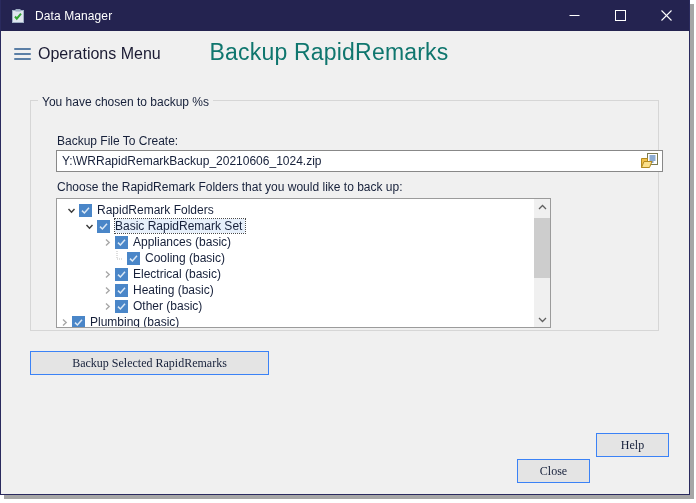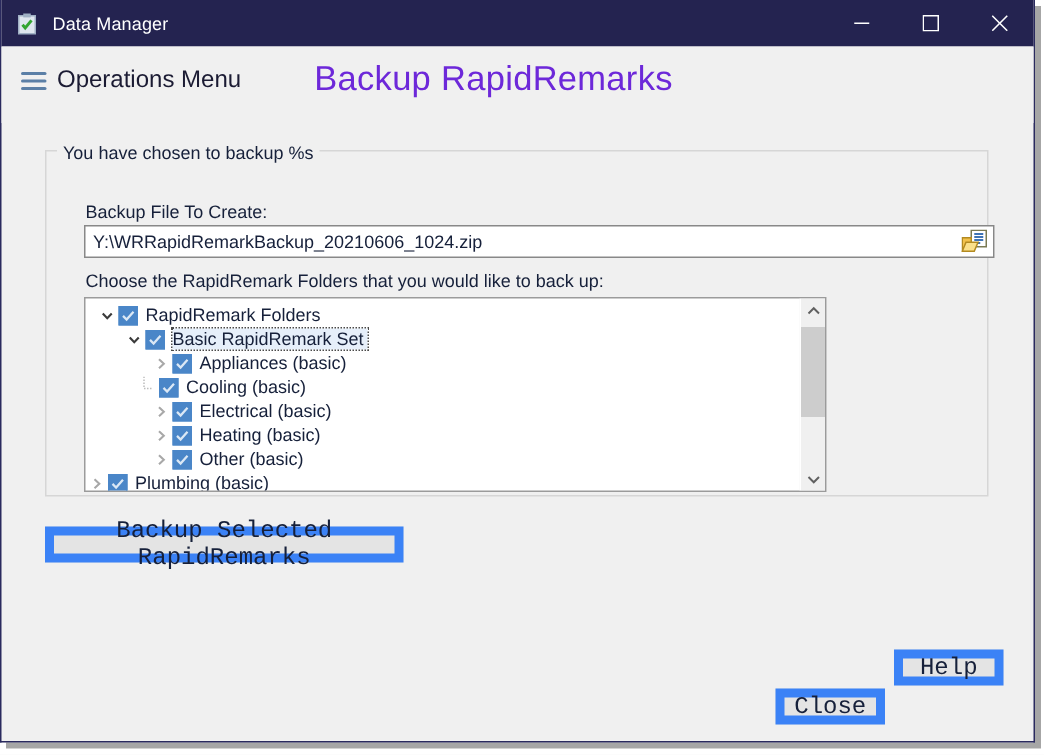--- a/index.html
+++ b/index.html
@@ -85,21 +85,21 @@
   .hamburger i:last-child { margin-bottom: 0; }
   .ops-label {
     font-size: 16px;
     color: #1b1b33;
   }
   .page-title {
     position: absolute;
     left: 0; right: 0; top: 8px;
     text-align: center;
     font-size: 23px;
-    color: #6d28d9;
+    color: #0f766e;
     font-weight: 400;
     letter-spacing: 0.2px;
     padding-right: 32px;
   }
 
   
   .groupbox {
     position: absolute;
     left: 29px;
     top: 100px;
@@ -244,24 +244,24 @@
     position: absolute;
     left: 0; right: 0;
     top: 3px;
     height: 58px;
     background: #cdcdcd;
   }
 
   
   .btn {
     background: #e4e4e4;
-    border: 6px solid #3b82f6;
-    box-sizing: border-box;
-    font-family: Liberation Mono, monospace;
-    font-size: 16px;
+    border: 1px solid #3b82f6;
+    box-sizing: border-box;
+    font-family: Liberation Serif, serif;
+    font-size: 12px;
     color: #16203a;
     text-align: center;
     display: flex;
     align-items: center;
     justify-content: center;
     position: absolute;
   }
   .btn-backup {
     left: 29px;
     top: 351px;
@@ -383,21 +383,21 @@
               <polyline points="3,1.5 6.2,4.5 3,7.5" fill="none" stroke="#a8a8a8" stroke-width="1.4"></polyline>
             </svg>
           </span>
           <span class="tree-check" style="background: rgb(74, 134, 200); border-color: rgb(74, 134, 200);">
             <svg width="9" height="9" viewBox="0 0 9 9">
               <path d="M1 4.6 L3.4 7 L8 1.8" fill="none" stroke="#dbe8f5" stroke-width="1.5"></path>
             </svg>
           </span>
           <span class="tree-label">Appliances (basic)</span>
         </div>
-        <div class="tree-row" style="padding-left: 34px;">
+        <div class="tree-row" style="padding-left: 55px;">
           <span class="tree-dotline">
             <svg width="11" height="15" viewBox="0 0 11 15">
               <line x1="3" y1="0" x2="3" y2="8" stroke="#bdbdbd" stroke-width="1" stroke-dasharray="1 1"></line>
               <line x1="3" y1="8" x2="9" y2="8" stroke="#bdbdbd" stroke-width="1" stroke-dasharray="1 1"></line>
             </svg>
           </span>
           <span class="tree-check" style="background: rgb(74, 134, 200); border-color: rgb(74, 134, 200);">
             <svg width="9" height="9" viewBox="0 0 9 9">
               <path d="M1 4.6 L3.4 7 L8 1.8" fill="none" stroke="#dbe8f5" stroke-width="1.5"></path>
             </svg>

